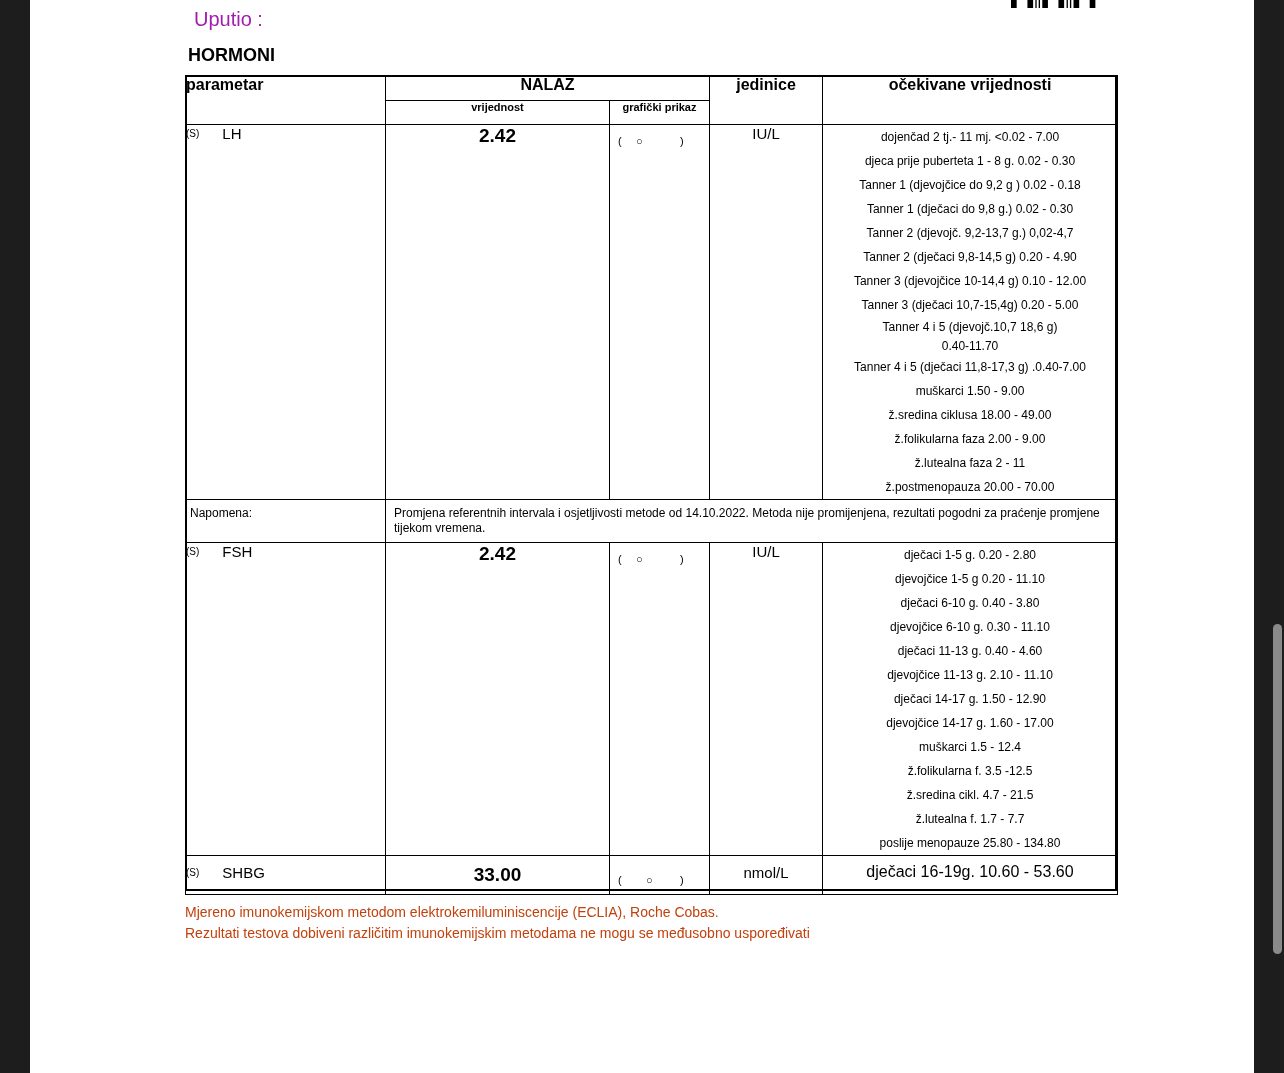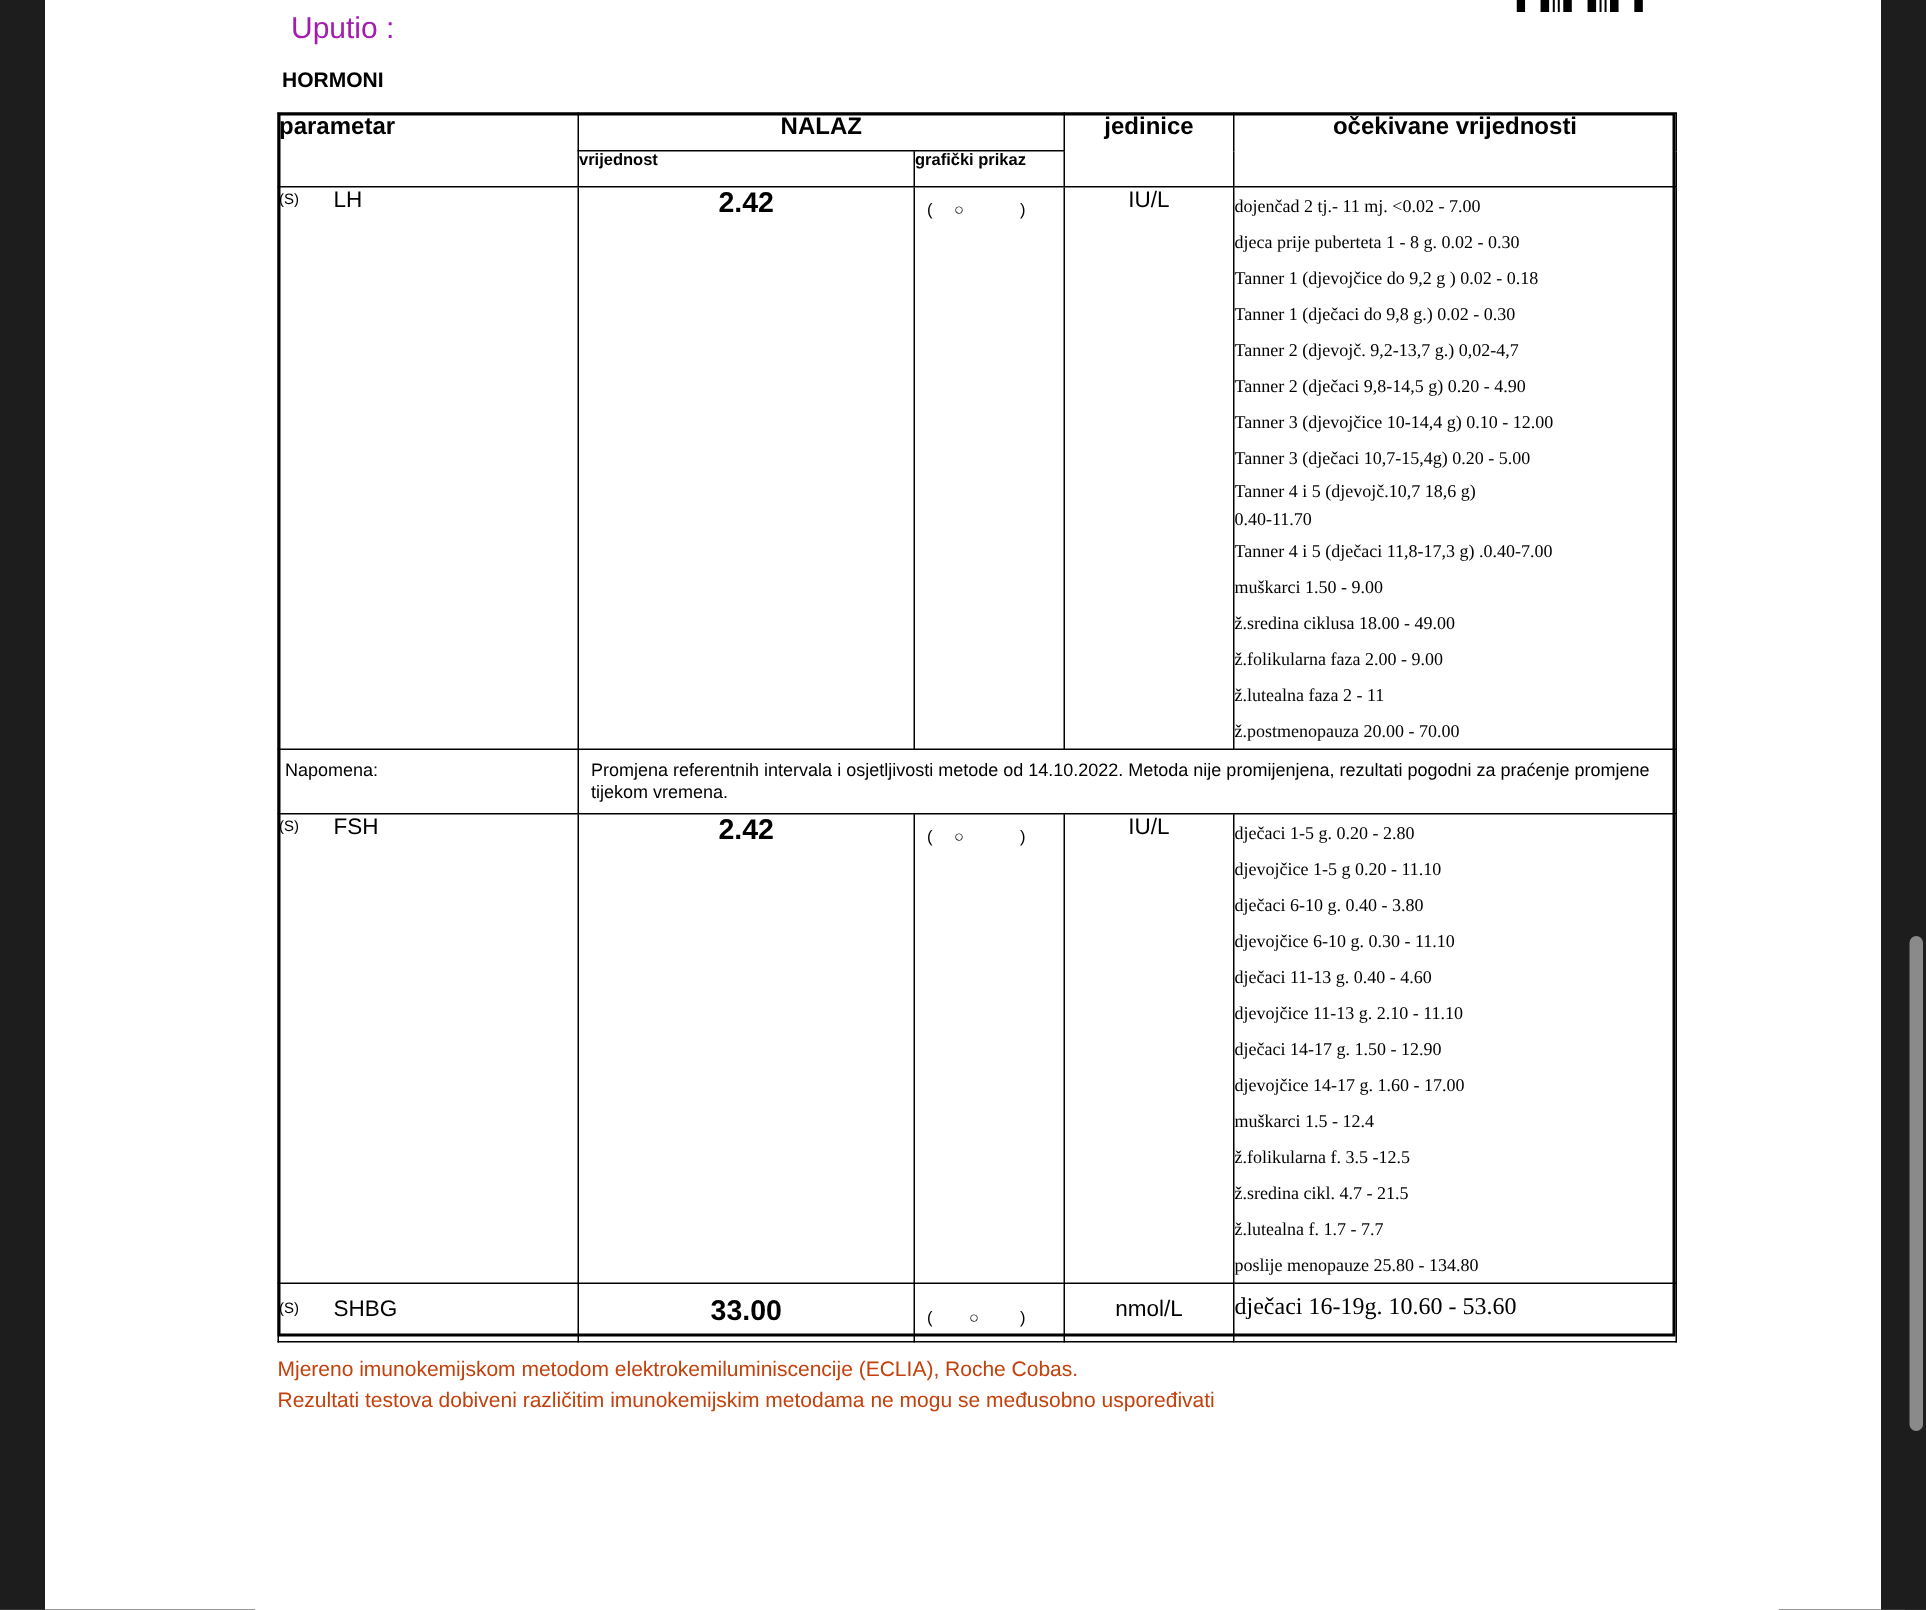--- a/index.html
+++ b/index.html
@@ -53,21 +53,21 @@
     position: absolute;
     left: 164px;
     top: 8px;
     font-size: 20px;
     color: #a21caf;
   }
   .doc-title {
     position: absolute;
     left: 158px;
     top: 45px;
-    font-size: 14px;
+    font-size: 18px;
     font-weight: bold;
     color: #000;
   }
   table.report {
     position: absolute;
     left: 155px;
     top: 75px;
     width: 932px;
     border-collapse: collapse;
     table-layout: fixed;
@@ -100,21 +100,21 @@
     font-size: 16px;
     font-weight: bold;
     text-align: center;
     height: 24px;
     padding: 2px 0 3px 0;
     margin-top: 22px;
   }
   th.h-vrijednost, th.h-graficki {
     font-size: 11px;
     font-weight: bold;
-    text-align: left;
+    text-align: center;
     padding: 3px 0 4px 0;
   }
   th.h-jedinice {
     width: 113px;
     font-size: 16px;
     font-weight: bold;
     text-align: center;
     vertical-align: middle;
   }
   th.h-ocekivane {
@@ -159,24 +159,23 @@
   td.c-graph .gl { position: absolute; left: 0; }
   td.c-graph .gm { position: absolute; left: 18px; }
   td.c-graph .gr { position: absolute; left: 62px; }
   td.c-unit {
     font-size: 15px;
     text-align: center;
     padding-top: 10px;
   }
   td.c-ref {
     font-size: 12px;
-    text-align: left;
+    text-align: center;
     padding: 10px 6px 8px 6px;
     line-height: 24px;
-    font-family: Liberation Serif, serif;
   }
   td.c-ref .line { display: block; }
   tr.napomena td.nap-label {
     font-size: 12px;
     text-align: left;
     padding: 6px 4px;
     vertical-align: top;
     margin-left: 18px;
   }
   tr.napomena td.nap-text {

